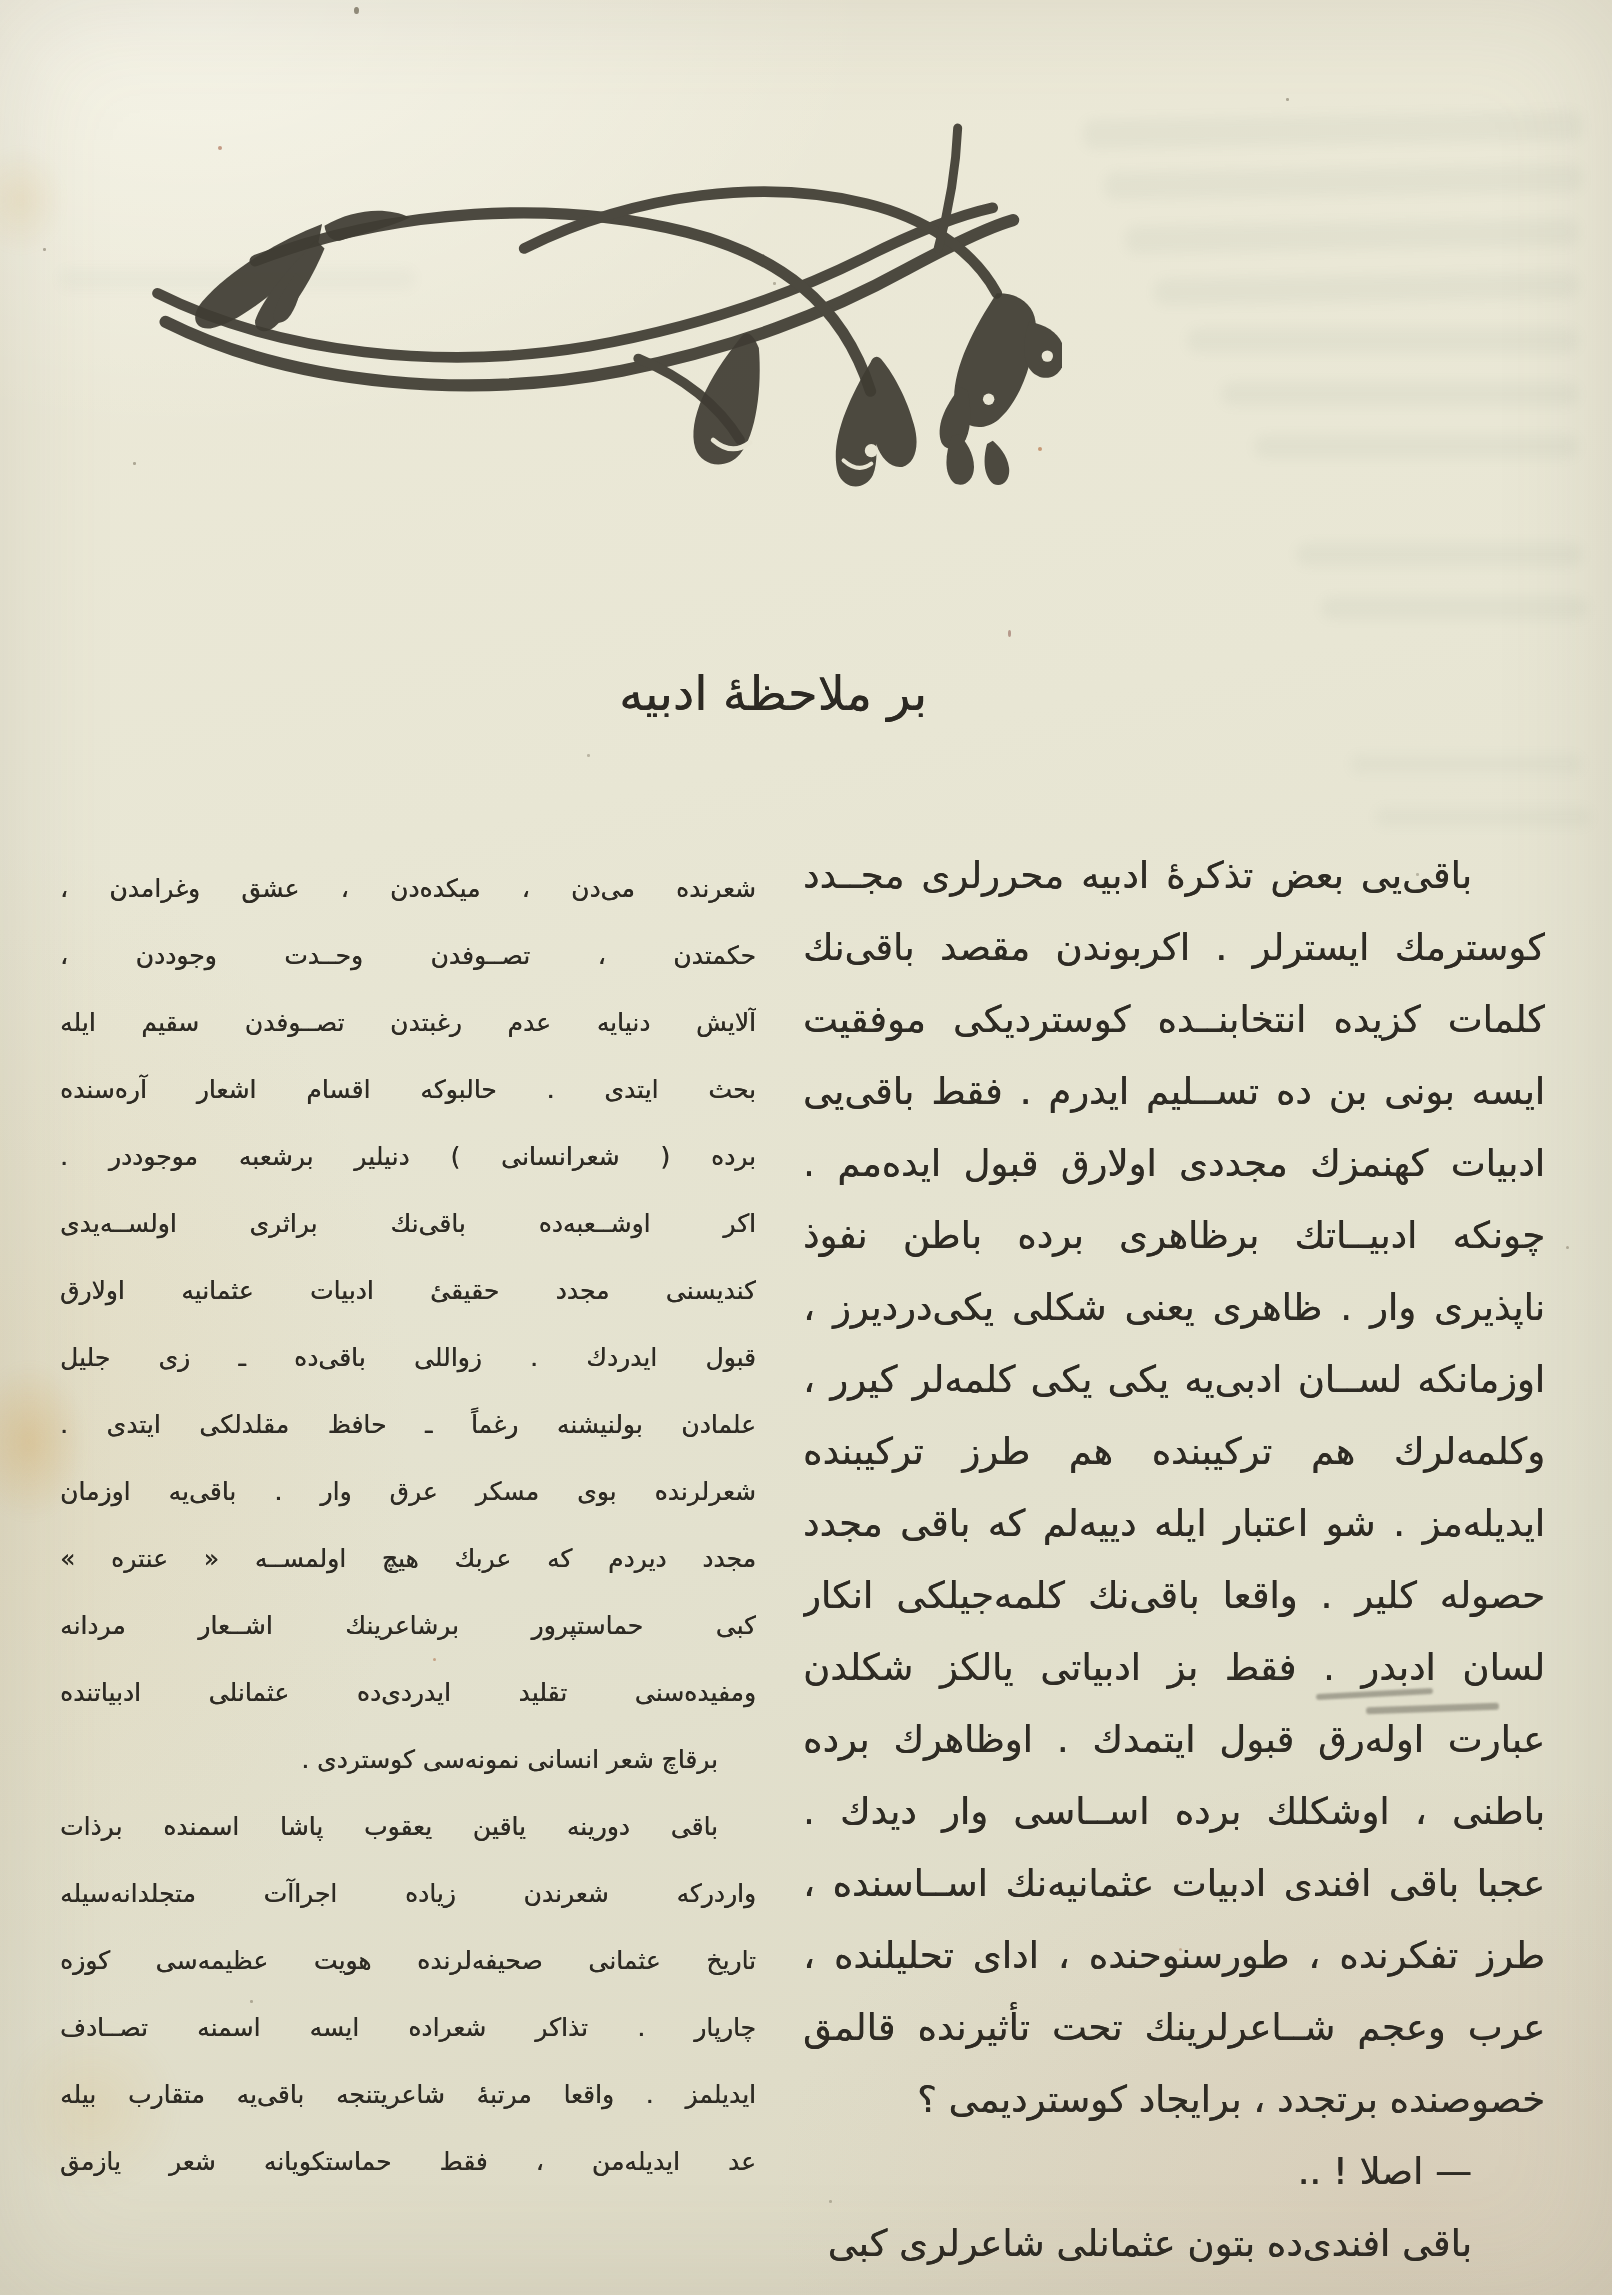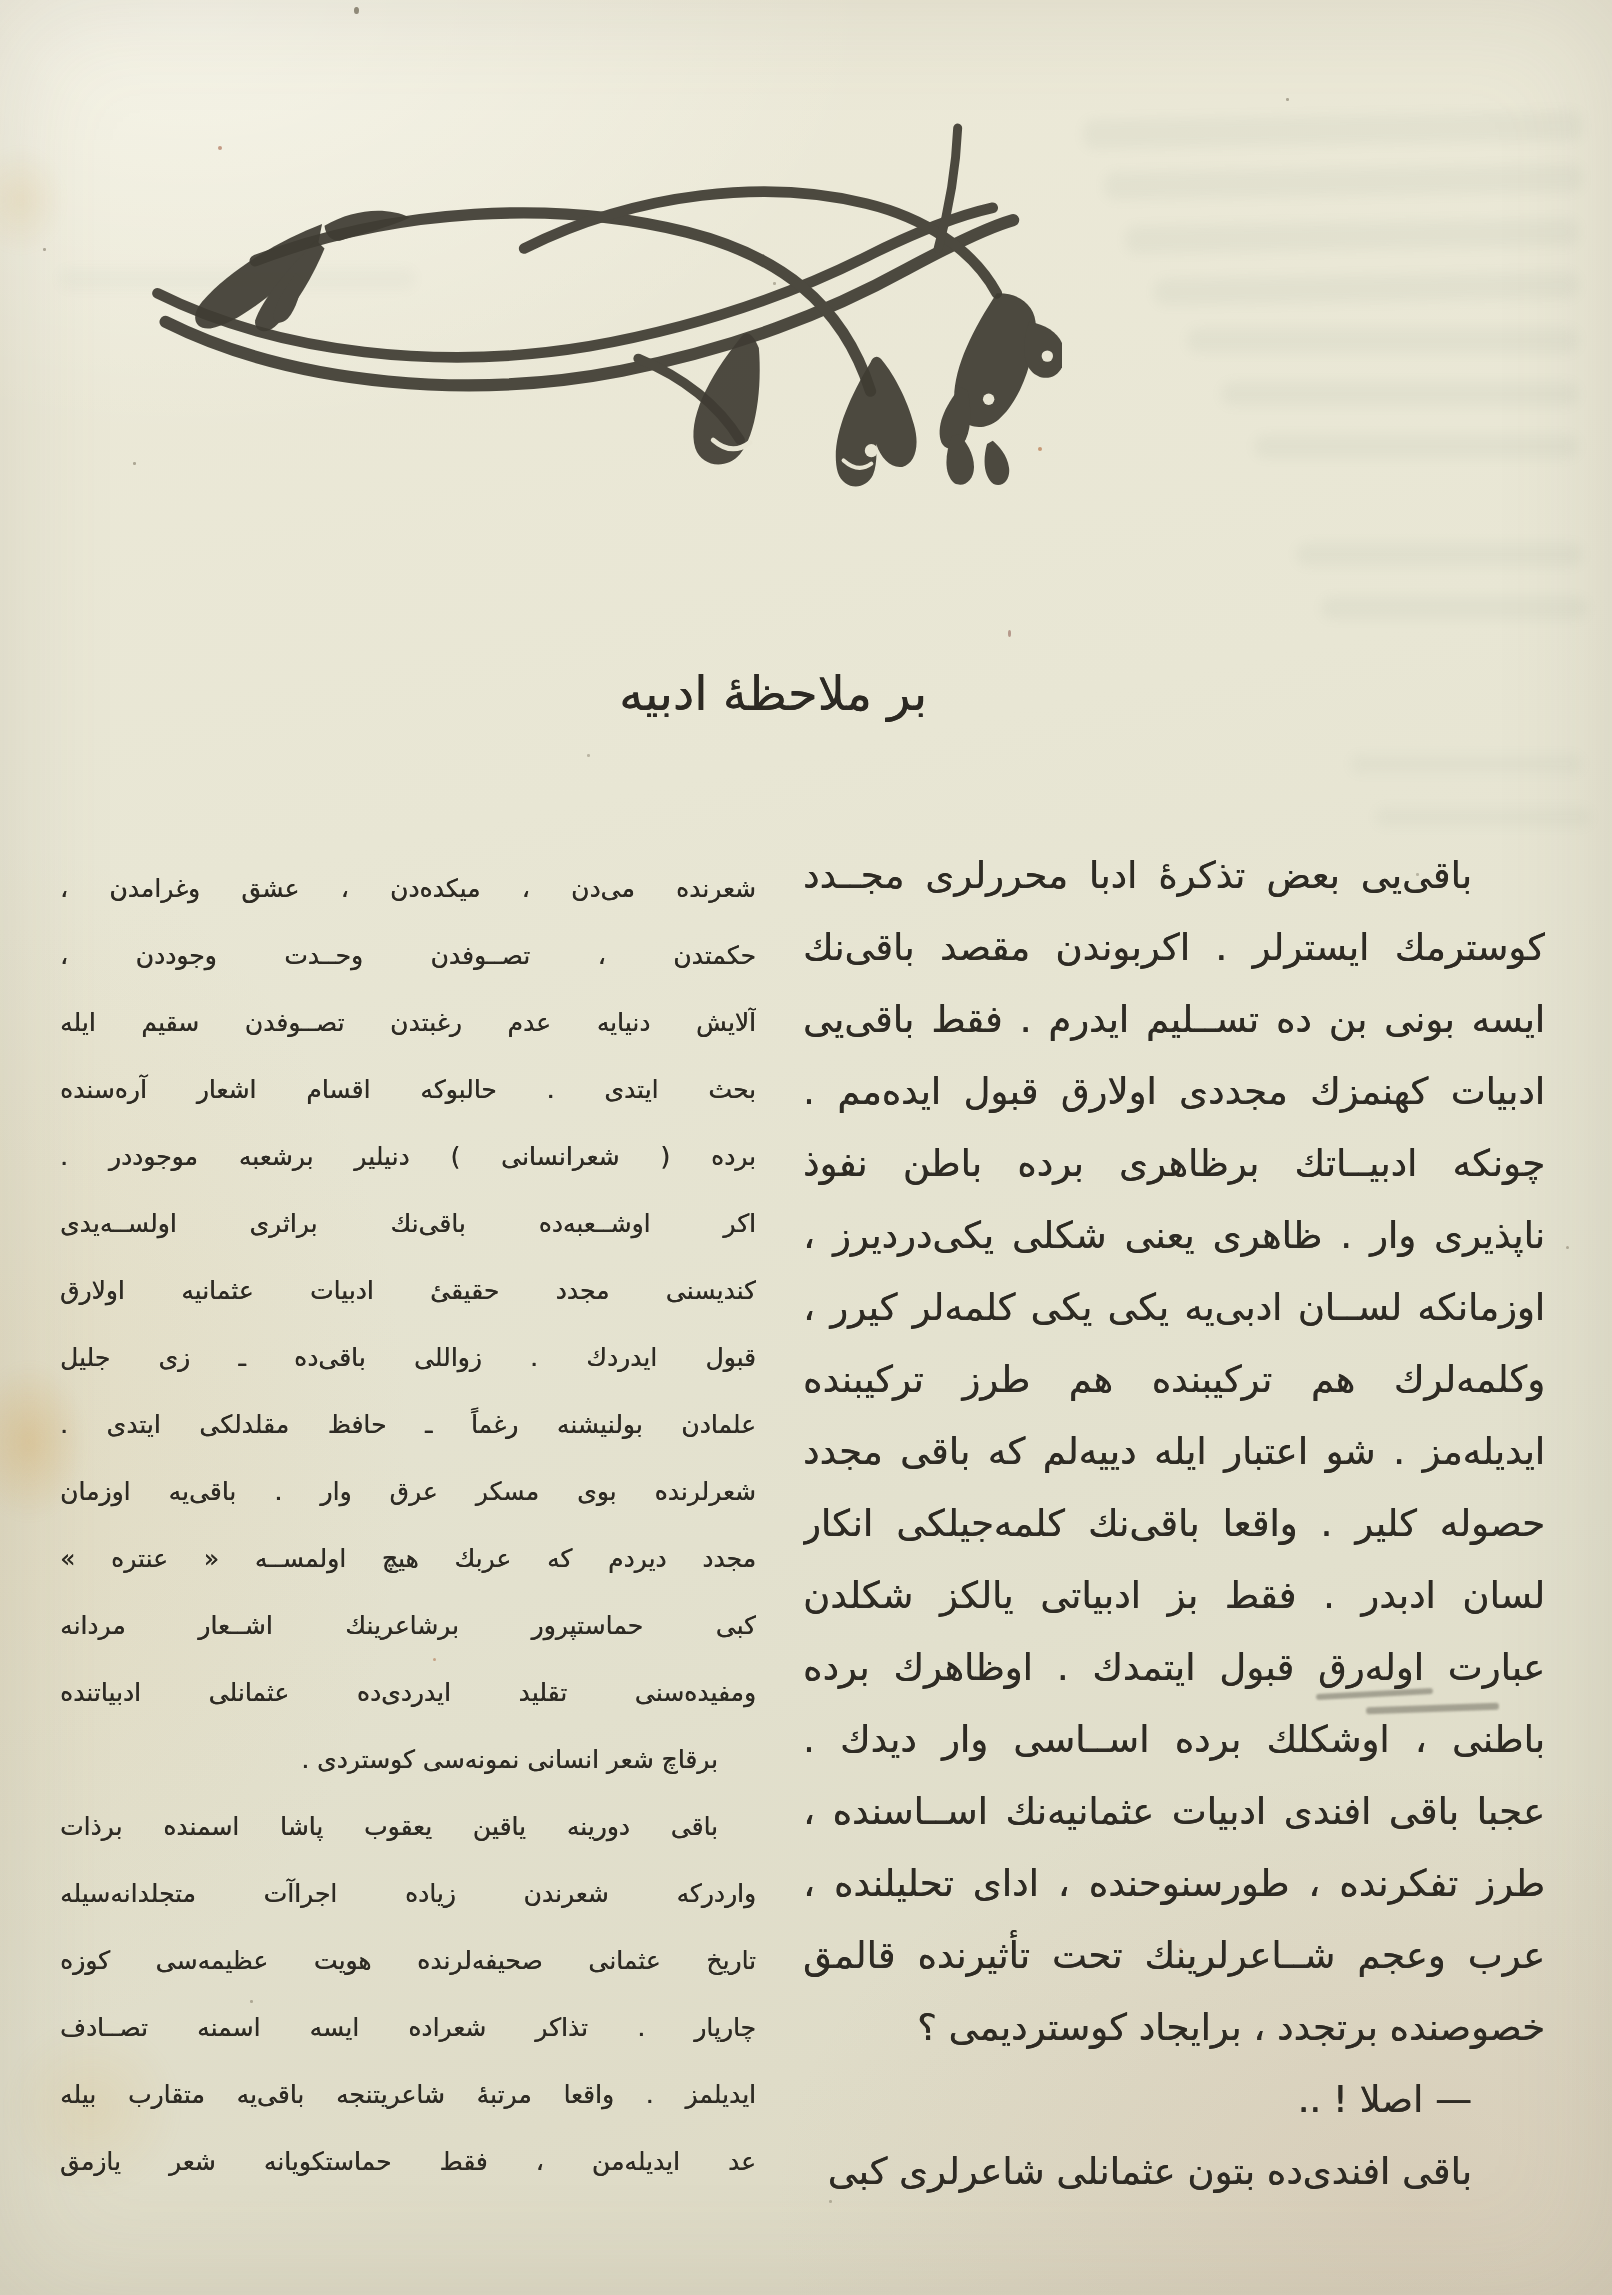--- a/index.html
+++ b/index.html
@@ -139,22 +139,23 @@
     <g fill="#e8e5d3">
       <circle cx="906" cy="408" r="8"></circle>
       <circle cx="1122" cy="292" r="7"></circle>
       <circle cx="1050" cy="345" r="7"></circle>
     </g>
   </svg>
 
   <div class="title">بر ملاحظهٔ ادبيه</div>
 
   <div class="col col-right">
-    <div class="line indent">باقى‌يى بعض تذكرهٔ ادبا محررلرى مجــدد</div>
+    <div class="line indent">باقى‌يى بعض تذكرهٔ ادبيه محررلرى مجــدد</div>
     <div class="line">كوسترمك ايسترلر . اكربوندن مقصد باقى‌نك</div>
+    <div class="line">كلمات كزيده انتخابنــده كوسترديكى موفقيت</div>
     <div class="line">ايسه بونى بن ده تســليم ايدرم . فقط باقى‌يى</div>
     <div class="line">ادبيات كهنمزك مجددى اولارق قبول ايده‌مم .</div>
     <div class="line">چونكه ادبيــاتك برظاهرى برده باطن نفوذ</div>
     <div class="line">ناپذيرى وار . ظاهرى يعنى شكلى يكى‌درديرز ،</div>
     <div class="line">اوزمانكه لســان ادبى‌يه يكى يكى كلمه‌لر كيرر ،</div>
     <div class="line">وكلمه‌لرك هم تركيبنده هم طرز تركيبنده بريكيليك</div>
     <div class="line">ايديله‌مز . شو اعتبار ايله دييه‌لم كه باقى مجدد</div>
     <div class="line">حصوله كلير . واقعا باقى‌نك كلمه‌جيلكى انكار</div>
     <div class="line">لسان ادبدر . فقط بز ادبياتى يالكز شكلدن</div>
     <div class="line">عبارت اوله‌رق قبول ايتمدك . اوظاهرك برده</div>

